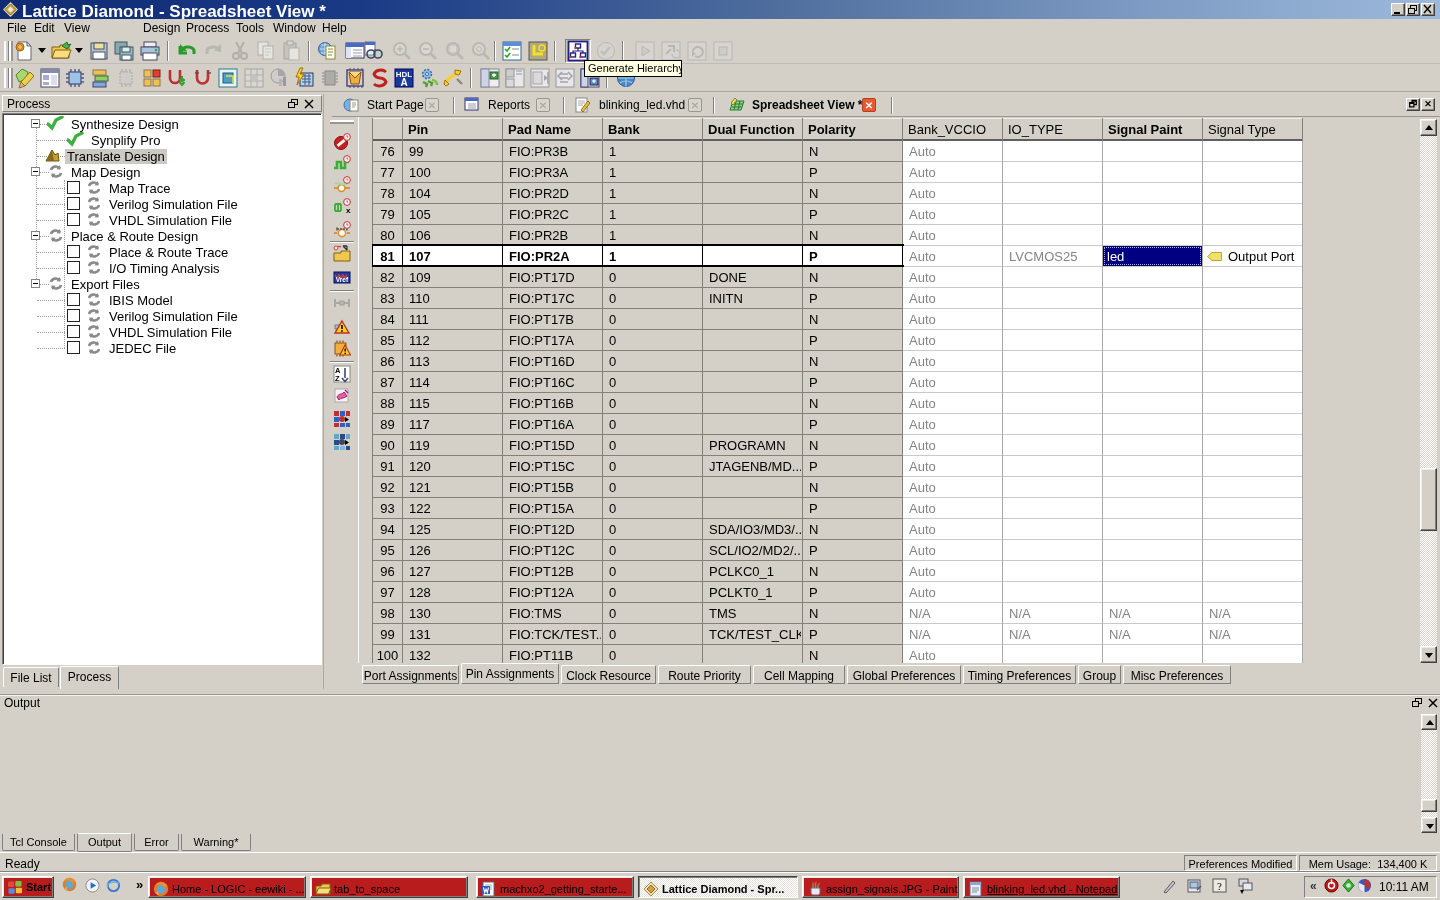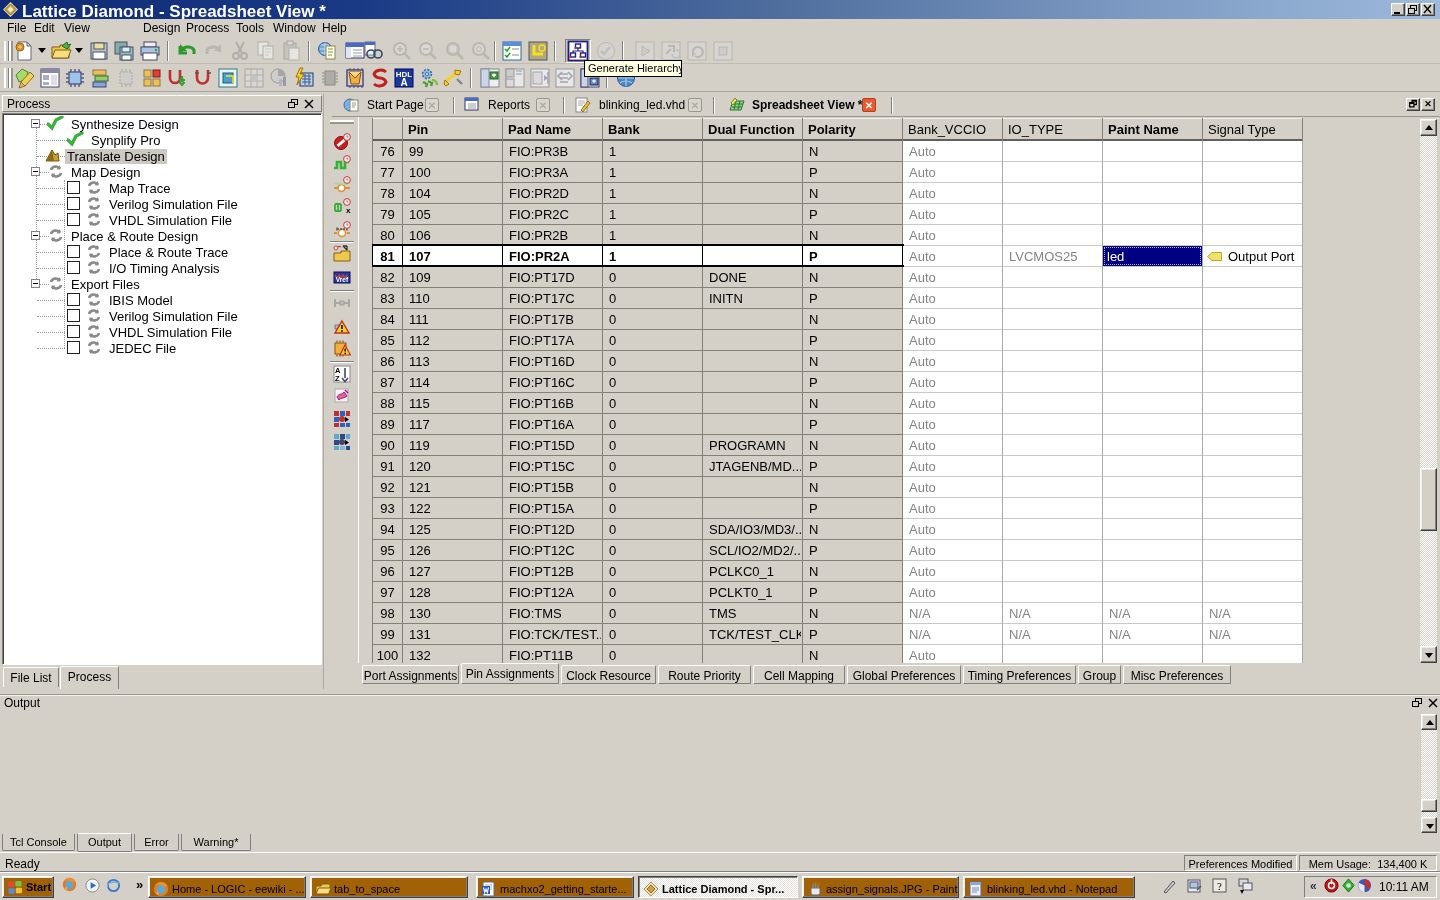--- a/index.html
+++ b/index.html
@@ -69,21 +69,21 @@
 #outtext pre { margin:3px 0 0 4px; line-height:15px; font-family:"Liberation Mono",monospace; }
 #oscroll { position:absolute; right:3px; top:19px; width:16px; height:119px;
   background-image:conic-gradient(#fff 0 25%, #d8d4cc 0 50%, #fff 0 75%, #d8d4cc 0); background-size:2px 2px; }
 .otab { position:absolute; top:139px; height:17px; background:#d4d0c8; border:1px solid #808080; border-top:none;
   font-size:11px; text-align:center; padding-top:2px; border-radius:0 0 2px 2px; color:#000; }
 
 #statusbar { left:0; top:852px; width:1440px; height:20px; background:#d4d0c8; border-top:1px solid #fff; font-size:12px; color:#000; }
 .sunken { position:absolute; border:1px solid; border-color:#808080 #fff #fff #808080; padding:2px 0 0 0; height:16px; font-size:11px; text-align:center; }
 
 #taskbar { left:0; top:872px; width:1440px; height:28px; background:#d4d0c8; border-top:1px solid #fff; box-shadow:0 -1px 0 #808080; }
-.tkbtn { position:absolute; top:3px; height:22px; background:#a16207;
+.tkbtn { position:absolute; top:3px; height:22px; background:#b91c1c;
   border:1px solid; border-color:#fff #404040 #404040 #fff; box-shadow:inset -1px -1px 0 #808080, inset 1px 1px 0 #ecebe5;
   font-size:11px; color:#000; overflow:hidden; white-space:nowrap; padding:4px 2px 0 4px; }
 .tkbtn.active { border-color:#404040 #fff #fff #404040; box-shadow:inset 1px 1px 0 #808080;
   background-image:conic-gradient(#fff 0 25%, #e4e1da 0 50%, #fff 0 75%, #e4e1da 0); background-size:2px 2px; font-weight:bold; }
 .tico { display:inline-block; width:16px; height:16px; vertical-align:-4px; margin-right:3px; }
 .tico svg { width:16px; height:16px; }
 
 #tooltip { left:584px; top:60px; width:98px; height:17px; background:#ffffe1; border:1px solid #000;
   font-size:11px; color:#000; padding:1px 0 0 3px; z-index:50; white-space:nowrap; overflow:hidden; }
 </style>
@@ -793,21 +793,21 @@
 <div class="abs" style="left:830px;top:23px;width:1px;height:522px;background:#a9a9a9;"></div>
 <div class="abs" style="left:930px;top:0;width:1px;height:23px;background:#848078;"></div>
 <div class="abs" style="left:930px;top:23px;width:1px;height:522px;background:#a9a9a9;"></div>
 <div class="abs ct" style="left:36px;top:4px;font-weight:bold;">Pin</div>
 <div class="abs ct" style="left:136px;top:4px;font-weight:bold;">Pad Name</div>
 <div class="abs ct" style="left:236px;top:4px;font-weight:bold;">Bank</div>
 <div class="abs ct" style="left:336px;top:4px;font-weight:bold;">Dual Function</div>
 <div class="abs ct" style="left:436px;top:4px;font-weight:bold;">Polarity</div>
 <div class="abs ct" style="left:536px;top:4px;font-weight:normal;">Bank_VCCIO</div>
 <div class="abs ct" style="left:636px;top:4px;font-weight:normal;">IO_TYPE</div>
-<div class="abs ct" style="left:736px;top:4px;font-weight:bold;">Paint Name</div>
+<div class="abs ct" style="left:736px;top:4px;font-weight:bold;">Signal Paint</div>
 <div class="abs ct" style="left:836px;top:4px;font-weight:normal;">Signal Type</div>
 <div class="abs" style="left:0;top:126px;width:532px;height:23px;background:#fff;border-top:2px solid #000;border-bottom:2px solid #000;"></div>
 <div class="abs" style="left:0px;top:126px;width:1px;height:23px;background:#000;"></div>
 <div class="abs" style="left:30px;top:126px;width:1px;height:23px;background:#000;"></div>
 <div class="abs" style="left:130px;top:126px;width:1px;height:23px;background:#000;"></div>
 <div class="abs" style="left:230px;top:126px;width:1px;height:23px;background:#000;"></div>
 <div class="abs" style="left:330px;top:126px;width:1px;height:23px;background:#000;"></div>
 <div class="abs" style="left:430px;top:126px;width:1px;height:23px;background:#000;"></div>
 <div class="abs" style="left:530px;top:126px;width:1px;height:23px;background:#000;"></div>
 <div class="abs" style="left:1px;top:26px;width:29px;text-align:center;">76</div>
@@ -1076,21 +1076,21 @@
         </svg></span>machxo2_getting_starte...</div>
 <div class="tkbtn active" style="left:638px;width:160px;"><span class="tico"><svg viewBox="0 0 16 16">
           <path d="M8 1 L15 8 L8 15 L1 8 Z" fill="#f0e0c0" stroke="#b09040"></path>
           <path d="M8 4 L12 8 L8 12 L4 8 Z" fill="#d0a040" stroke="#907030"></path>
         </svg></span>Lattice Diamond - Spr...</div>
 <div class="tkbtn" style="left:802px;width:157px;"><span class="tico"><svg viewBox="0 0 16 16">
           <path d="M4 7 h9 v5 a2 2 0 0 1 -2 2 h-5 a2 2 0 0 1 -2 -2 z" fill="#e8e8f0" stroke="#667"></path>
           <path d="M6 7 V3 M8.5 7 V2 M11 7 V4" stroke="#886" stroke-width="1.6"></path>
           <path d="M6 3 l0 -2 M8.5 2 l1 -1.5 M11 4 l2 -2" stroke="#c06040" stroke-width="1.2"></path>
         </svg></span>assign_signals.JPG - Paint</div>
-<div class="tkbtn" style="left:963px;width:172px;"><span class="tico"><svg viewBox="0 0 16 16">
+<div class="tkbtn" style="left:963px;width:157px;text-decoration:underline;"><span class="tico"><svg viewBox="0 0 16 16">
           <rect x="2" y="1" width="11" height="14" fill="#e8f0f8" stroke="#668"></rect>
           <rect x="2" y="1" width="11" height="3" fill="#88a8d8"></rect>
           <path d="M4 7h7M4 9h7M4 11h5" stroke="#88a" stroke-width="1"></path>
         </svg></span>blinking_led.vhd - Notepad</div>
 <span style="position:absolute;left:1162px;top:5px;width:16px;height:16px;"><svg viewBox="0 0 16 16">
         <path d="M2 14 L11 3 L13 5 L4 15 Z" fill="#c8c8d8" stroke="#555"></path>
         <path d="M11 3 l2 2" stroke="#555"></path>
       </svg></span>
 <span style="position:absolute;left:1186px;top:5px;width:16px;height:16px;"><svg viewBox="0 0 16 16">
         <rect x="2" y="2" width="12" height="12" fill="#e8e8f0" stroke="#556"></rect>

